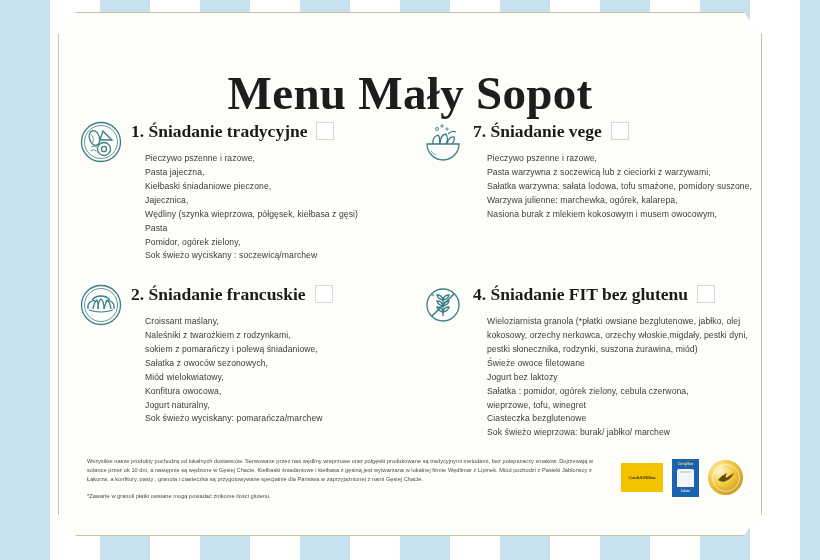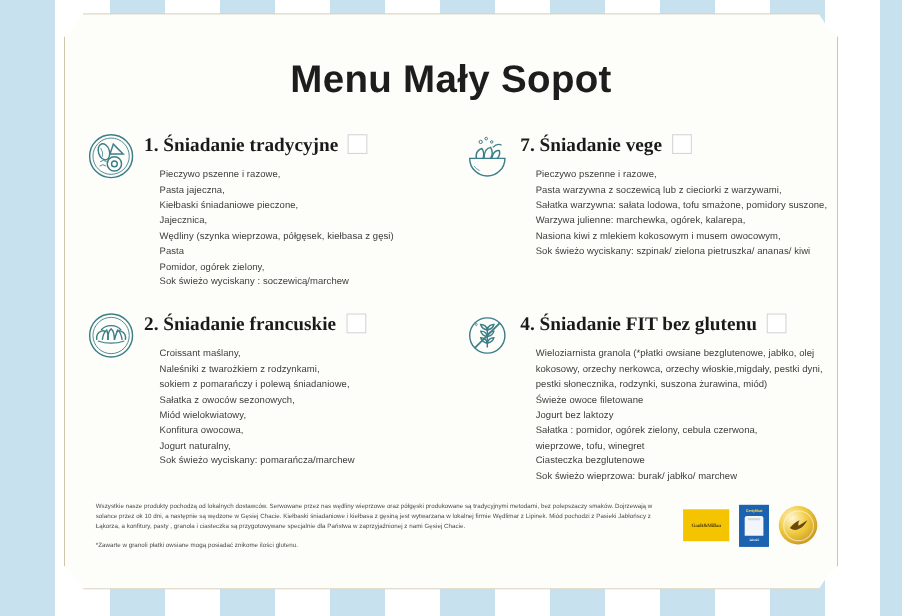--- a/index.html
+++ b/index.html
@@ -35,26 +35,26 @@
     box-shadow:0 1px 4px rgba(0,0,0,.10);
   }
   #card-inner {
     position:absolute; inset:0;
     padding:0;
   }
 
   
   #title {
     text-align:center;
-    font-family:Liberation Sans, sans-serif;
+    font-family:Liberation Serif, serif;
     font-weight:bold;
-    font-size:35px;
+    font-size:47px;
     color:#1d1d1d;
     letter-spacing:.3px;
-    margin-top:40px;
+    margin-top:53px;
   }
 
   
   #sections {
     position:absolute;
     left:14px; top:105px;
     width:676px;
     display:grid;
     grid-template-columns:342px 334px;
     grid-template-rows:163px auto;
@@ -222,22 +222,21 @@
         </div>
         <div class="sec-head">
           <span class="sec-title">7. Śniadanie vege</span>
           <span class="checkbox"></span>
         </div>
         <div class="sec-items">
           <div class="item">Pieczywo pszenne i razowe,</div>
           <div class="item">Pasta warzywna z soczewicą lub z cieciorki z warzywami,</div>
           <div class="item">Sałatka warzywna: sałata lodowa, tofu smażone, pomidory suszone,</div>
           <div class="item">Warzywa julienne: marchewka, ogórek, kalarepa,</div>
-          <div class="item">Nasiona kiwi z mlekiem kokosowym i musem owocowym,</div>
-          <div class="item">Sok świeżo wyciskany: szpinak/ zielona pietruszka/ ananas/ kiwi</div>
+          <div class="item">Nasiona burak z mlekiem kokosowym i musem owocowym,</div>
         </div>
       </div>
 
       <div class="section">
         <div class="icon-wrap">
           <svg viewBox="0 0 44 44" fill="none" stroke="#3c7e88" stroke-width="1.3">
             <circle cx="22" cy="22" r="19.5"></circle>
             <circle cx="22" cy="22" r="16.5" stroke-width=".8"></circle>
             <path d="M9 26 q-1 -6 4 -8 q3 -1 4 1"></path>
             <path d="M35 26 q1 -6 -4 -8 q-3 -1 -4 1"></path>

